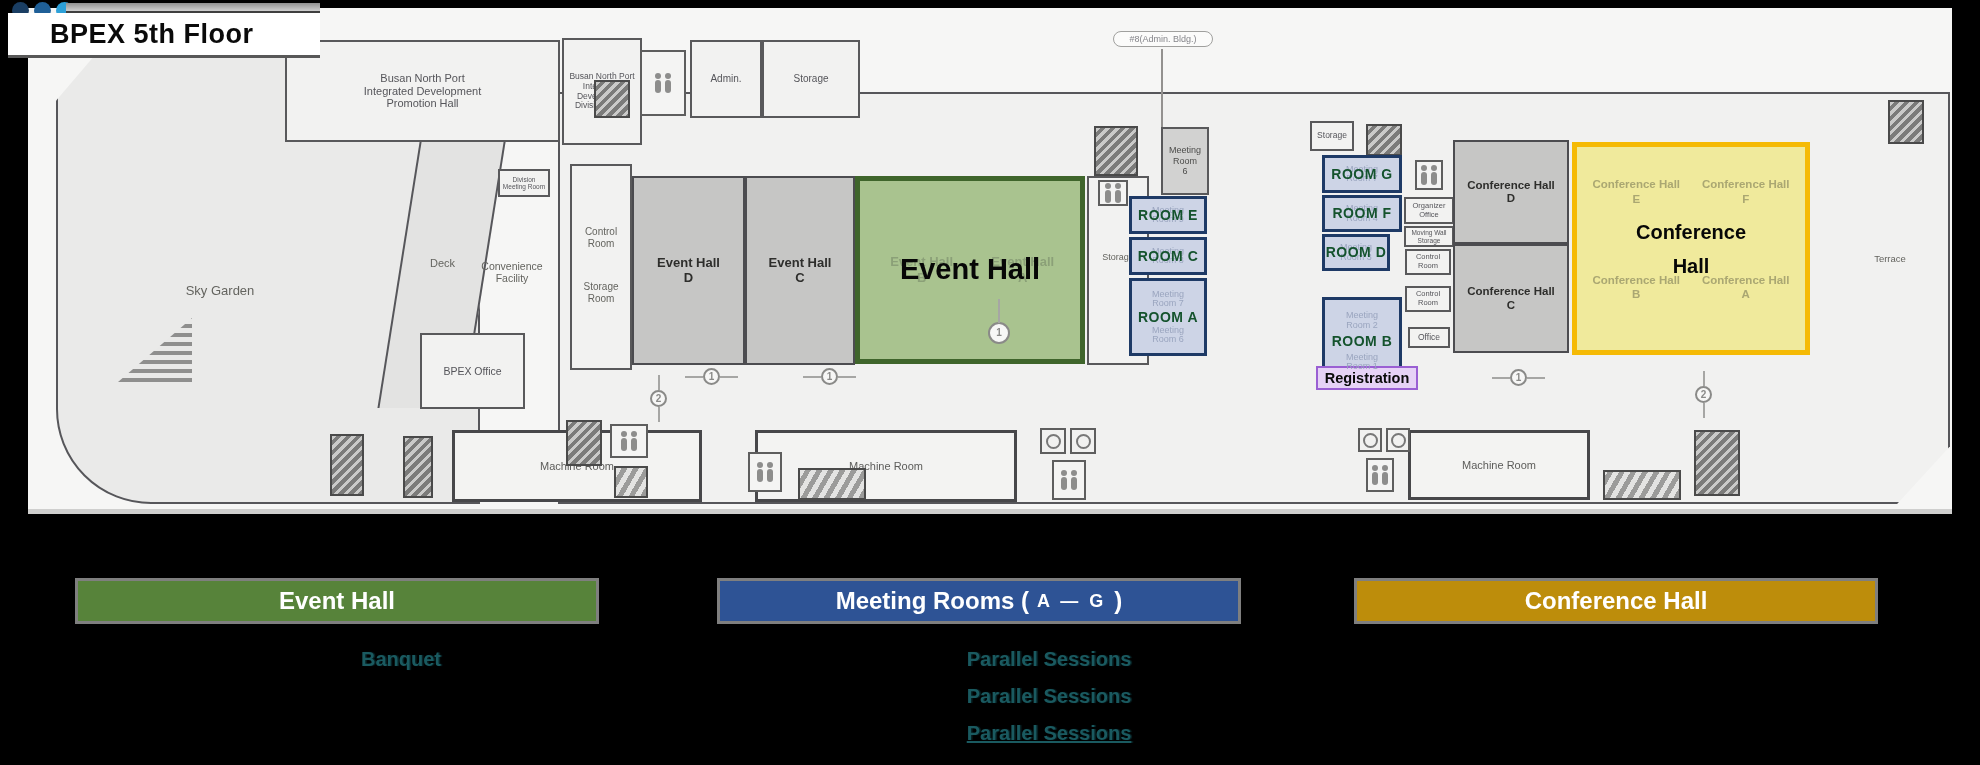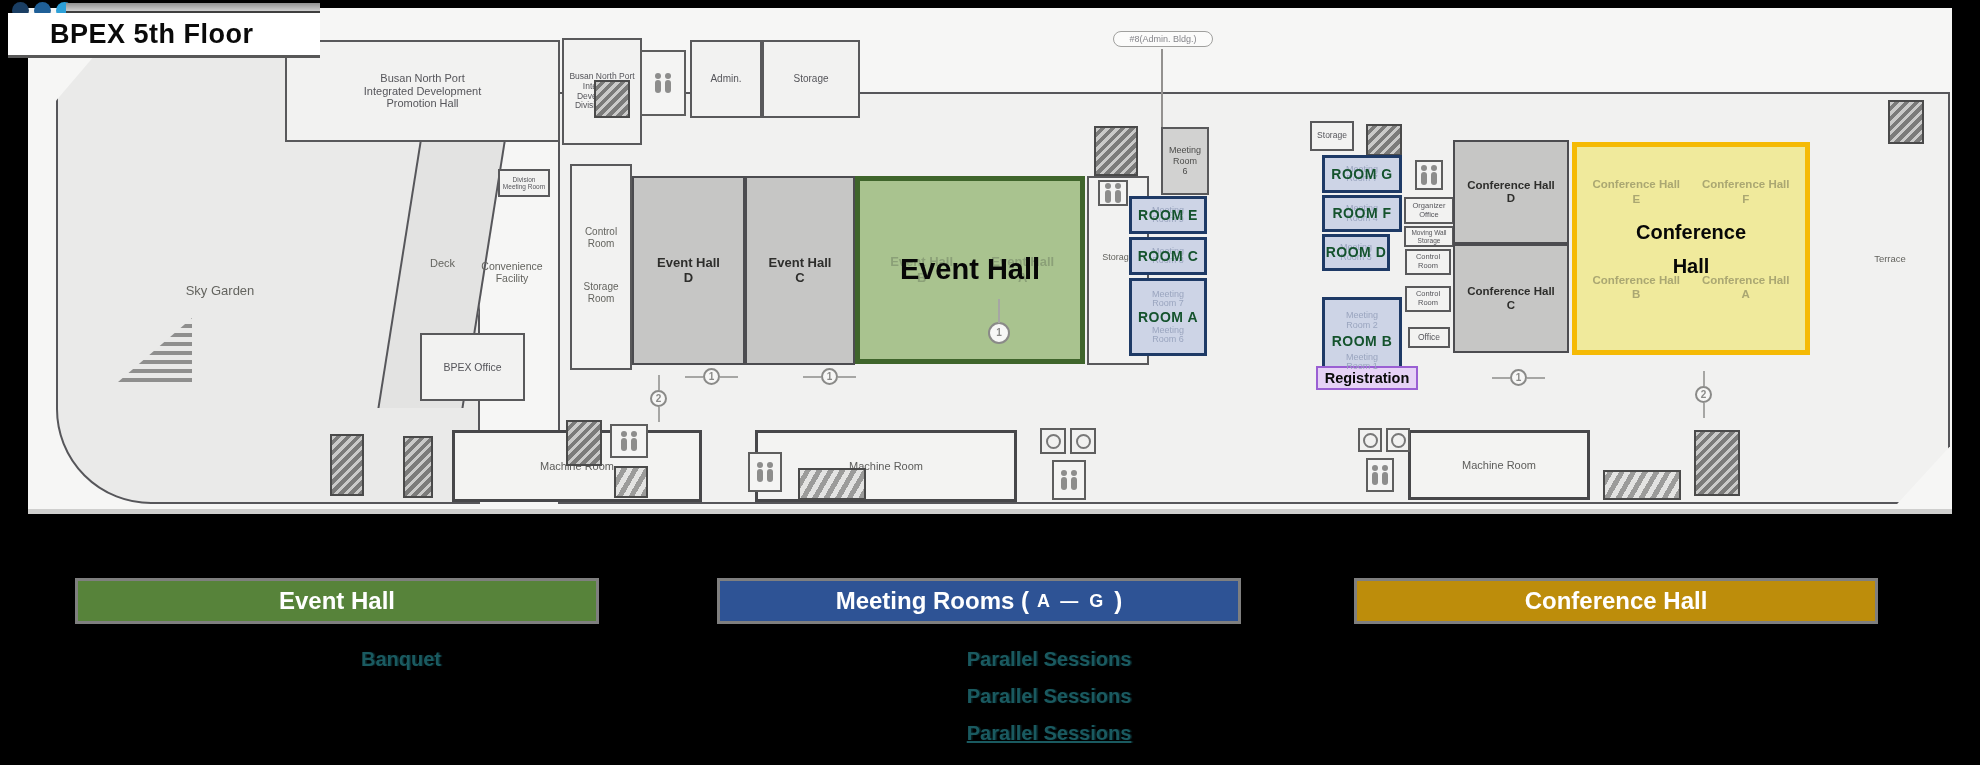--- a/index.html
+++ b/index.html
@@ -143,21 +143,21 @@
         <span></span>
       </div>
       <div class="it label" style="left: 572px; top: 226px; width: 58px; font-size: 10px;">
         <span>Control</span>
         <span>Room</span>
       </div>
       <div class="it label" style="left: 572px; top: 281px; width: 58px; font-size: 10px;">
         <span>Storage</span>
         <span>Room</span>
       </div>
-      <div class="it room" style="left: 420px; top: 333px; width: 105px; height: 68px; font-size: 10.5px;">
+      <div class="it room" style="left: 420px; top: 333px; width: 105px; height: 76px; font-size: 10.5px;">
         <span>BPEX Office</span>
       </div>
       <div class="it label" style="left: 160px; top: 284px; width: 120px; font-size: 13px;">
         <span>Sky Garden</span>
       </div>
       <div class="it label" style="left: 415px; top: 257px; width: 55px; font-size: 11px;">
         <span>Deck</span>
       </div>
       <div class="it label" style="left: 462px; top: 260px; width: 100px; font-size: 10.5px;">
         <span>Convenience</span>

